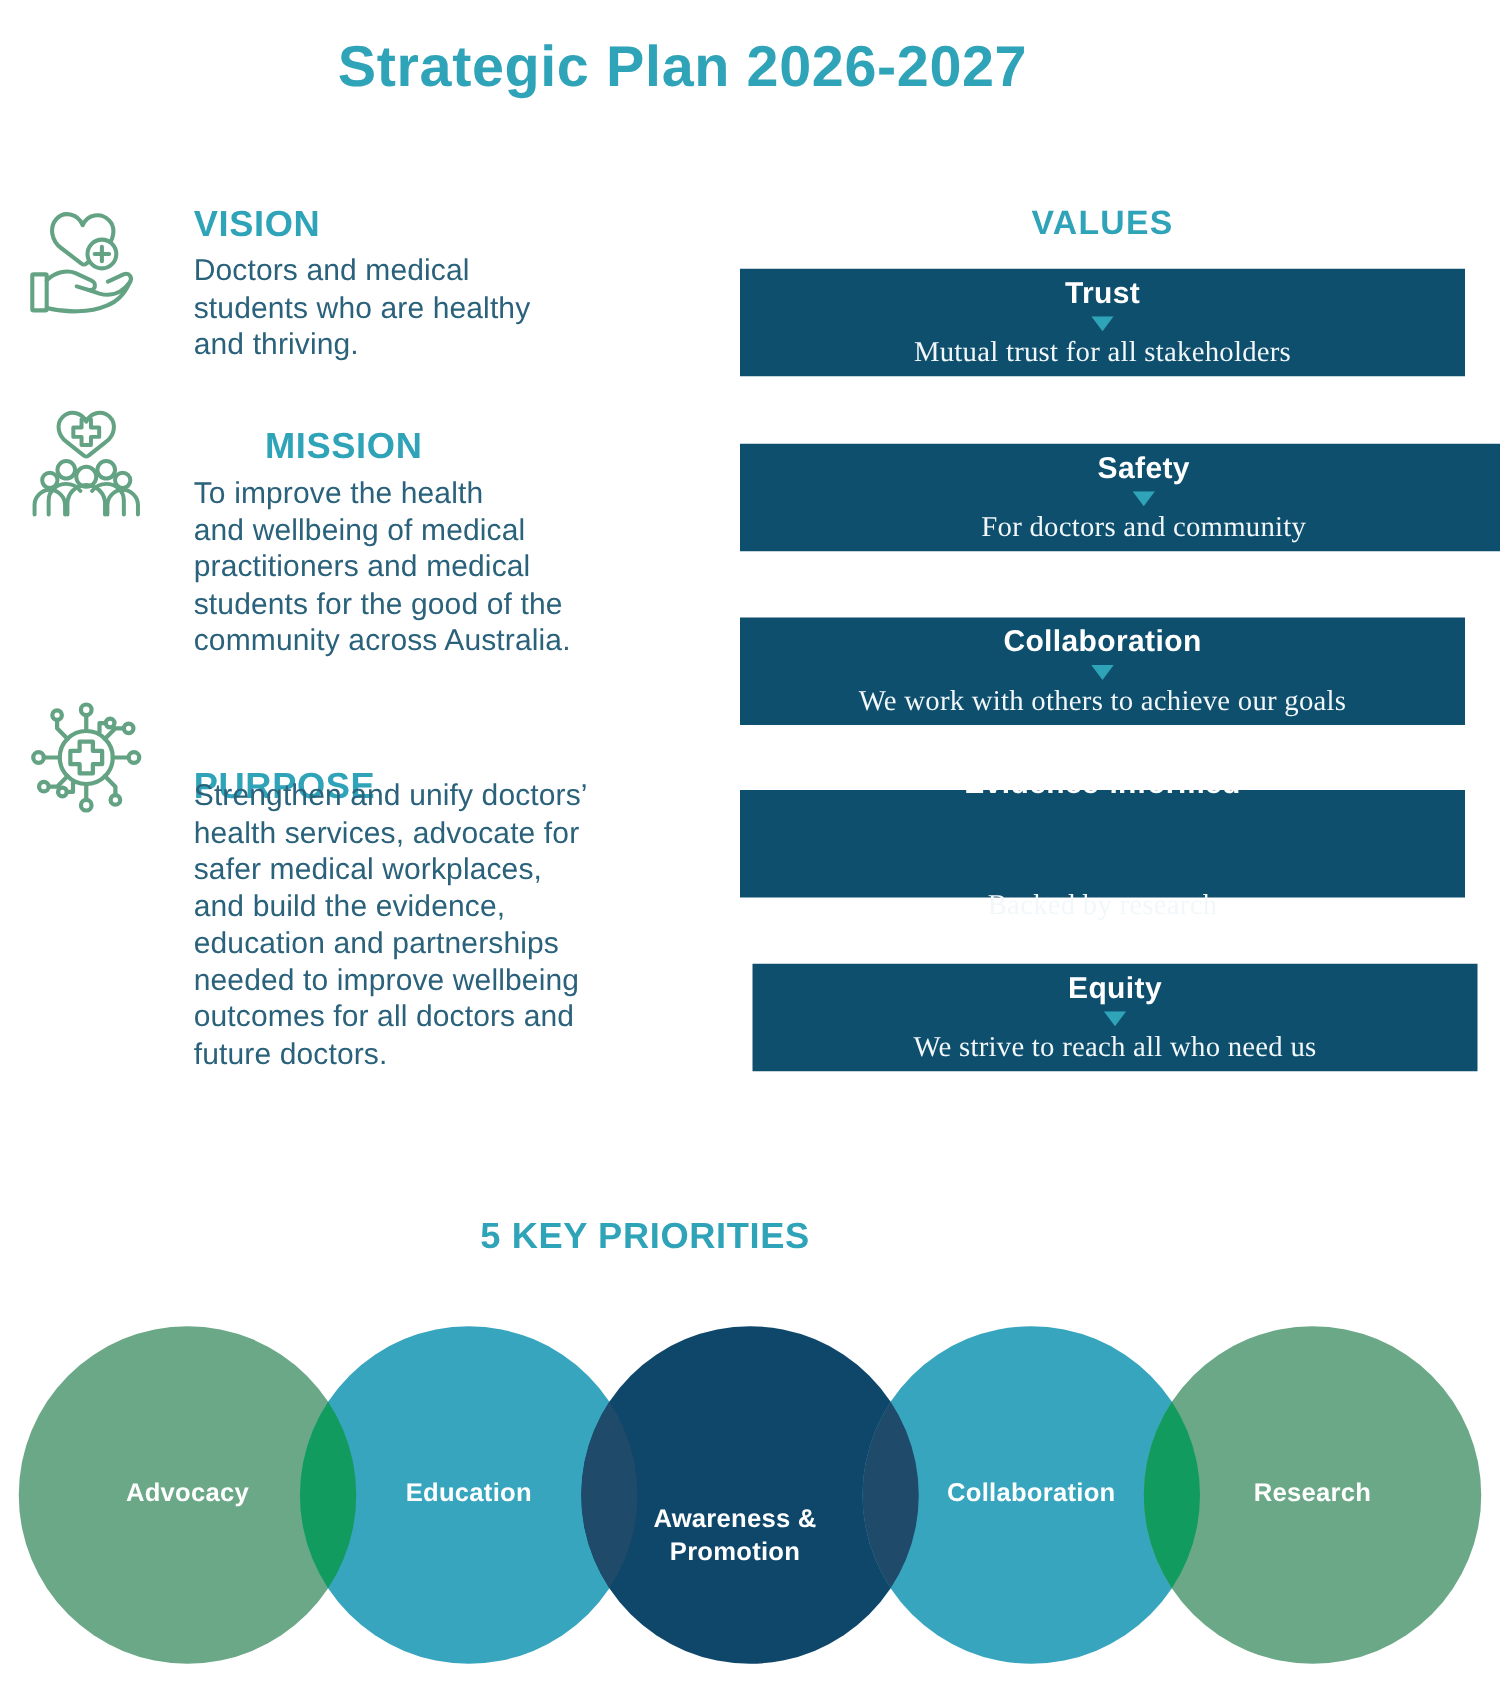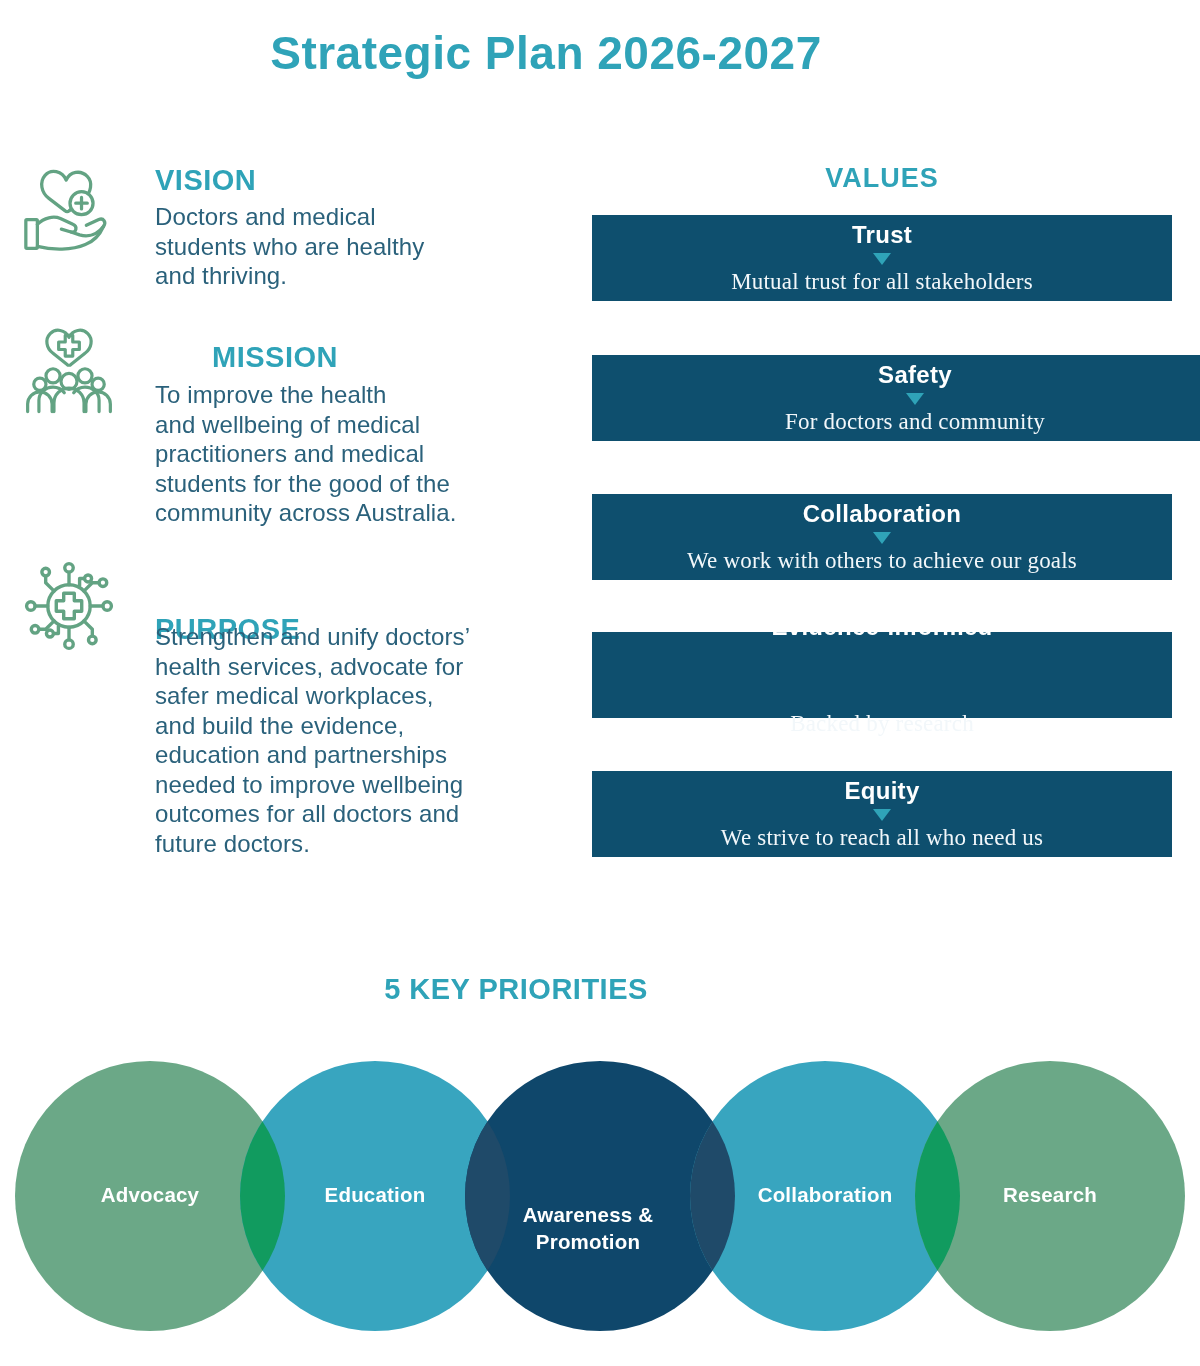--- a/index.html
+++ b/index.html
@@ -31,21 +31,21 @@
 
   .values-heading{
     position:absolute;left:592px;top:163px;width:580px;text-align:center;
     font-size:27px;font-weight:800;letter-spacing:1px;color:var(--accent);
   }
   .value-card{
     position:absolute;left:592px;width:580px;height:86px;background:var(--navy);
     display:flex;flex-direction:column;align-items:center;justify-content:center;
     gap:3px;text-align:center;color:#ffffff;
   }
-  .vc1{top:215px;} .vc2{top:355px;padding-left:33px;} .vc3{top:494px;} .vc4{top:632px;gap:34px;} .vc5{top:771px;}
+  .vc1{top:215px;} .vc2{top:355px;padding-left:33px;} .vc3{top:494px;} .vc4{top:632px;gap:34px;} .vc5{top:771px;margin-left:10px;}
   .value-title{font-size:24px;font-weight:700;letter-spacing:.3px;}
   .value-desc{font-size:23px;font-weight:400;color:var(--card_text);letter-spacing:.2px;font-family:Liberation Serif, serif;}
   .tri{display:block;margin:1px 0;}
 
   .priorities-heading{
     position:absolute;top:973px;left:0;width:1032px;text-align:center;
     font-size:29px;font-weight:800;letter-spacing:.5px;color:var(--accent);
   }
   .venn{position:absolute;left:0;top:1060px;width:1200px;height:272px;}
   .circle-label{

